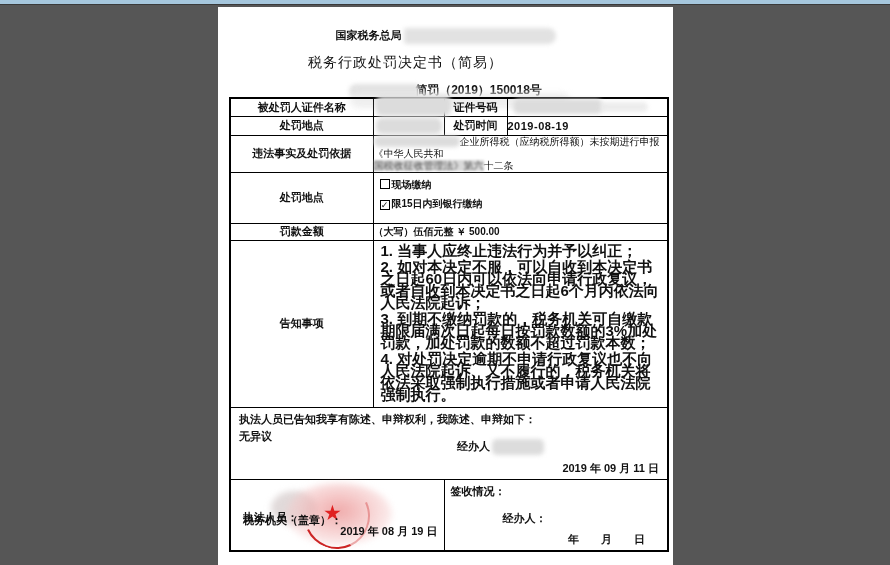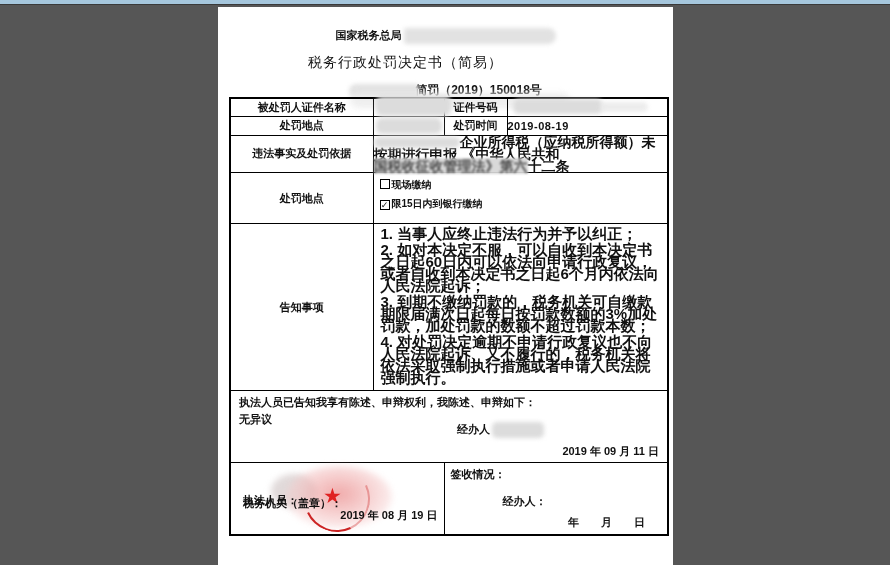--- a/index.html
+++ b/index.html
@@ -35,21 +35,21 @@
     border-collapse:collapse;table-layout:fixed;border:2px solid #000;
   }
   table.doc td{border:1px solid #000;padding:0;vertical-align:middle;position:relative;overflow:visible;}
   td.lbl{font-size:11px;font-weight:bold;text-align:center;}
   td.val{font-size:11px;font-weight:bold;padding-left:4px;}
   .dateval{font-weight:normal;font-size:10px;letter-spacing:.5px;}
   .blob{position:absolute;background:#dcdcdc;border-radius:6px;filter:blur(2px);}
   .blob.light{background:#e9e9e9;opacity:.85;}
   .inline-blob{display:inline-block;vertical-align:middle;background:#dcdcdc;border-radius:5px;filter:blur(2px);}
   
-  .vio{font-size:14px;font-weight:bold;line-height:12px;padding:3px 4px 2px 4px;}
+  .vio{font-size:10px;font-weight:normal;line-height:12px;padding:3px 4px 2px 4px;}
   .smudge{filter:blur(1px);color:#4a4a4a;background:#d9d9d9;}
   
   .pay-line{position:absolute;left:6px;font-size:10px;font-weight:bold;white-space:nowrap;}
   .cb{display:inline-block;width:8px;height:8px;border:1px solid #000;margin-right:2px;vertical-align:-1px;
       font-size:9px;line-height:8px;text-align:center;font-weight:bold;}
   
   .notice{font-size:15px;line-height:12px;font-weight:bold;padding:4px 7px 2px 7px;}
   .notice p{margin:0 0 4px 0;}
   
   .stmt{font-size:11px;font-weight:bold;}
@@ -128,20 +128,24 @@
     </tr>
 
     <tr style="height:51px">
       <td class="lbl">处罚地点</td>
       <td colspan="3">
         <div class="pay-line" style="top:5px;"><span class="cb"></span><span>现场缴纳</span></div>
         <div class="pay-line" style="top:24px;"><span class="cb">✓</span><span>限15日内到银行缴纳</span></div>
       </td>
     </tr>
 
+    <tr style="height:17px">
+      <td class="lbl">罚款金额</td>
+      <td class="val" colspan="3" style="font-size:10px;">（大写）伍佰元整 ￥ 500.00</td>
+    </tr>
 
     <tr style="height:88px">
       <td class="lbl">告知事项</td>
       <td colspan="3" style="vertical-align:top;">
         <div class="notice">
           <p>1. 当事人应终止违法行为并予以纠正；</p>
           <p>2. 如对本决定不服，可以自收到本决定书之日起60日内可以依法向申请行政复议，或者自收到本决定书之日起6个月内依法向人民法院起诉；</p>
           <p>3. 到期不缴纳罚款的，税务机关可自缴款期限届满次日起每日按罚款数额的3%加处罚款，加处罚款的数额不超过罚款本数；</p>
           <p>4. 对处罚决定逾期不申请行政复议也不向人民法院起诉、又不履行的，税务机关将依法采取强制执行措施或者申请人民法院强制执行。</p>
         </div>

